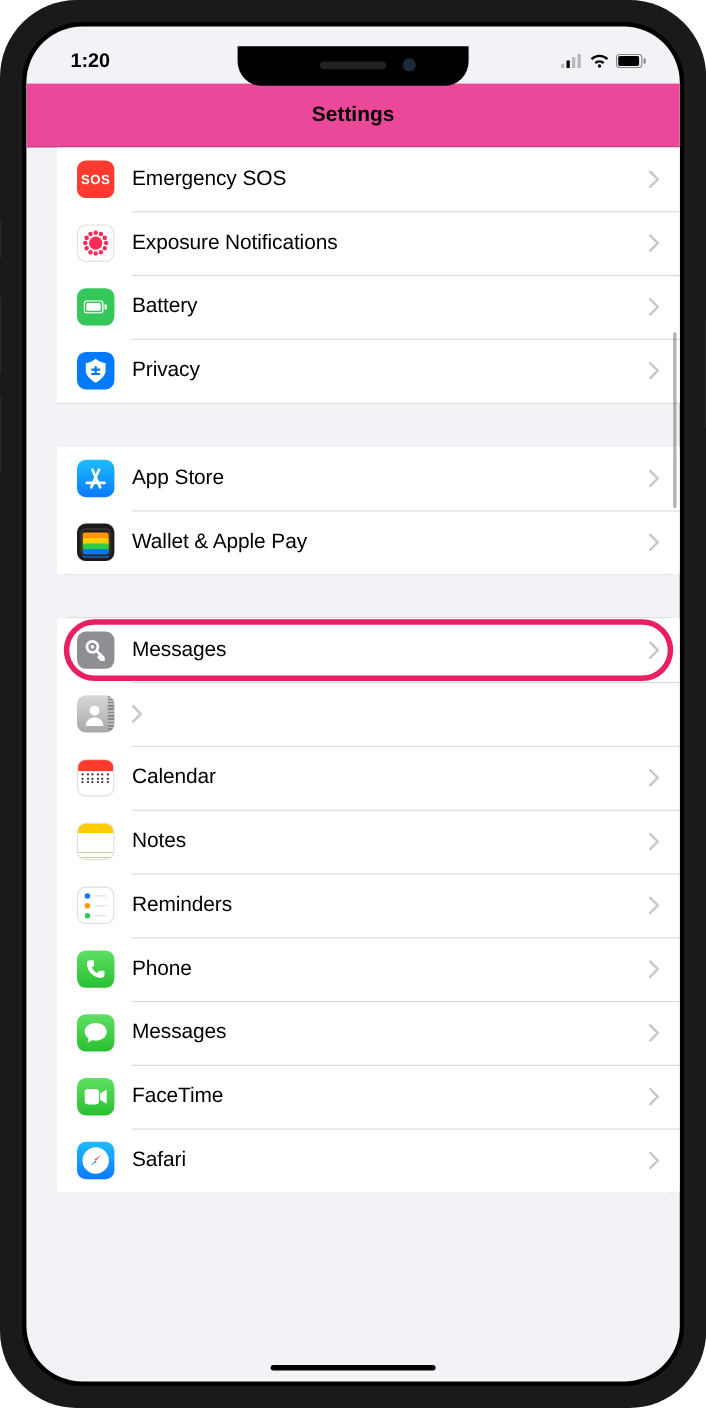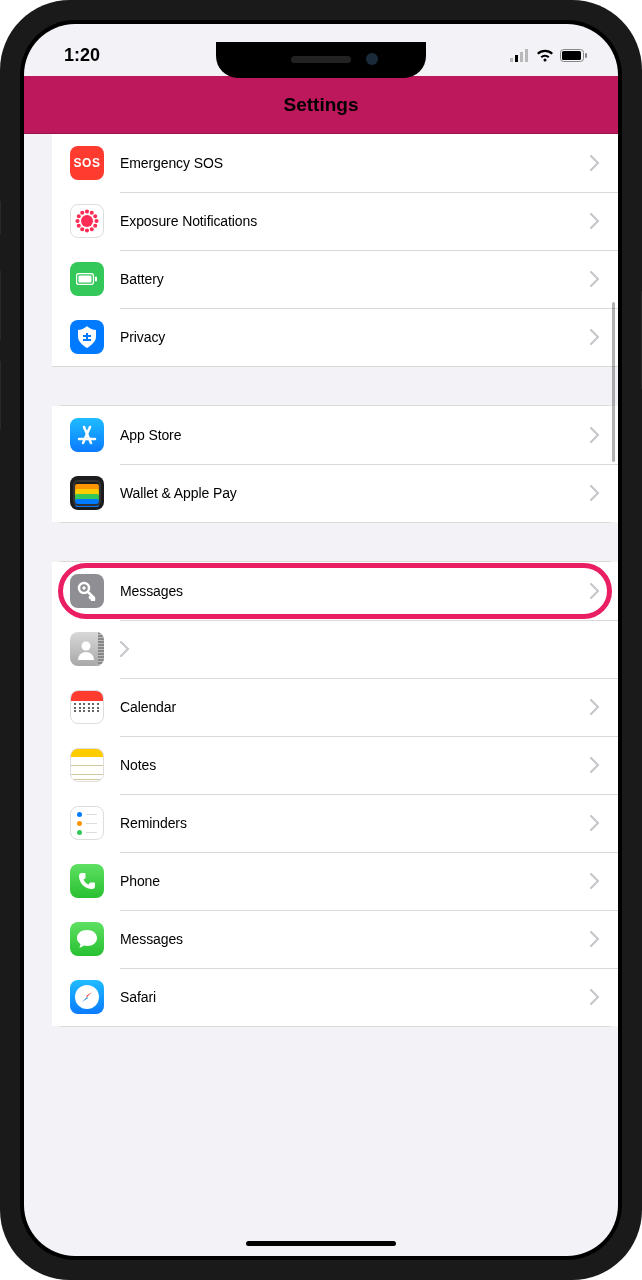--- a/index.html
+++ b/index.html
@@ -87,21 +87,21 @@
   }
   .status-right { display: flex; align-items: center; gap: 6px; }
   .status-right svg { display: block; }
 
   .nav-header {
     height: 58px;
     display: flex;
     align-items: center;
     justify-content: center;
     border-bottom: 0.5px solid rgba(0,0,0,0.18);
-    background: #be185d;
+    background: #ec4899;
   }
   .nav-title { font-size: 19px; font-weight: 600; }
 
   .content {
     height: calc(100% - 110px);
     overflow: hidden;
     position: relative;
   }
   .group {
     background: #fff;
@@ -133,21 +133,21 @@
     height: 34px;
     border-radius: 8px;
     margin-right: 16px;
     flex-shrink: 0;
     display: flex;
     align-items: center;
     justify-content: center;
     color: #fff;
     font-size: 18px; font-weight: 700;
   }
-  .row-label { font-size: 14px; flex: 1; letter-spacing: -0.1px; color:#000; }
+  .row-label { font-size: 19px; flex: 1; letter-spacing: -0.1px; color:#000; }
   .chevron {
     margin-right: 18px;
     color: #c7c7cc;
     flex-shrink: 0;
   }
   .highlight-ring {
     position: absolute;
     border: 5px solid #e91e63;
     border-radius: 28px;
     pointer-events: none;
@@ -432,20 +432,34 @@
                     </svg>
                   </div>
                 </div>
       <div class="row-label">Messages</div>
       <svg class="chevron" width="10" height="16" viewBox="0 0 10 16">
                   <path d="M1 1 L8 8 L1 15" fill="none" stroke="#c7c7cc" stroke-width="2.2" stroke-linecap="round" stroke-linejoin="round"></path>
                 </svg>
     </div>
               <div class="row">
       <div class="icon-box">
+                  <div style="background:linear-gradient(180deg,#5fe063,#28c031);width:100%;height:100%;border-radius:8px;display:flex;align-items:center;justify-content:center">
+                    <svg width="22" height="16" viewBox="0 0 22 16">
+                      <rect x="1" y="1" width="13" height="14" rx="3" fill="#fff"></rect>
+                      <path d="M15 5 L21 1.5 V14.5 L15 11 Z" fill="#fff"></path>
+                    </svg>
+                  </div>
+                </div>
+      <div class="row-label">FaceTime</div>
+      <svg class="chevron" width="10" height="16" viewBox="0 0 10 16">
+                  <path d="M1 1 L8 8 L1 15" fill="none" stroke="#c7c7cc" stroke-width="2.2" stroke-linecap="round" stroke-linejoin="round"></path>
+                </svg>
+    </div>
+              <div class="row">
+      <div class="icon-box">
                   <div style="background:linear-gradient(180deg,#1fbcff,#0a7aff);width:100%;height:100%;border-radius:8px;display:flex;align-items:center;justify-content:center">
                     <svg width="28" height="28" viewBox="0 0 28 28">
                       <circle cx="14" cy="14" r="12" fill="#fff"></circle>
                       <path d="M14 14 L20 8 L14 14 L8 20 Z" fill="#ff3b30"></path>
                       <path d="M14 14 L8 20 L14 14 L20 8" fill="none"></path>
                       <polygon points="20,8 15,13 14,14" fill="#ff3b30"></polygon>
                       <polygon points="8,20 13,15 14,14" fill="#ff3b30"></polygon>
                       <polygon points="20,8 14,14 15.5,12.5" fill="#ff3b30"></polygon>
                       <polygon points="14,14 8,20 12.5,15.5" fill="#007aff" opacity="0"></polygon>
                       <polygon points="20,8 14,14 8,20" fill="none"></polygon>

